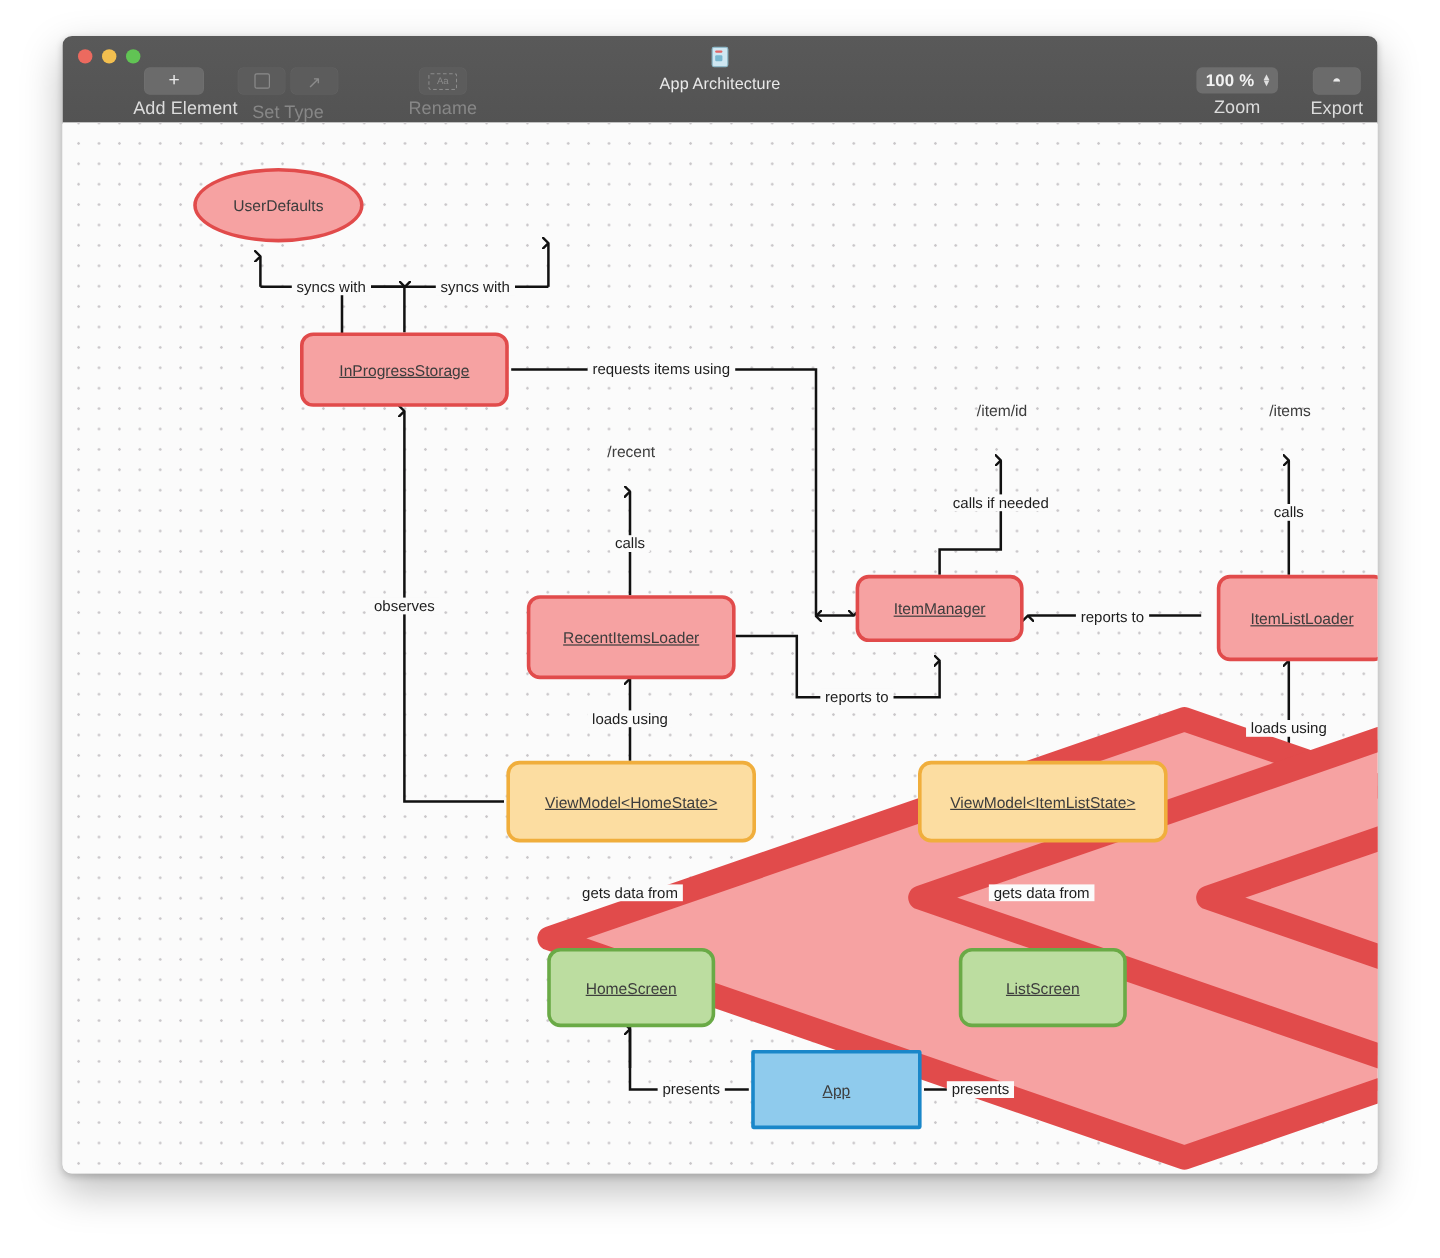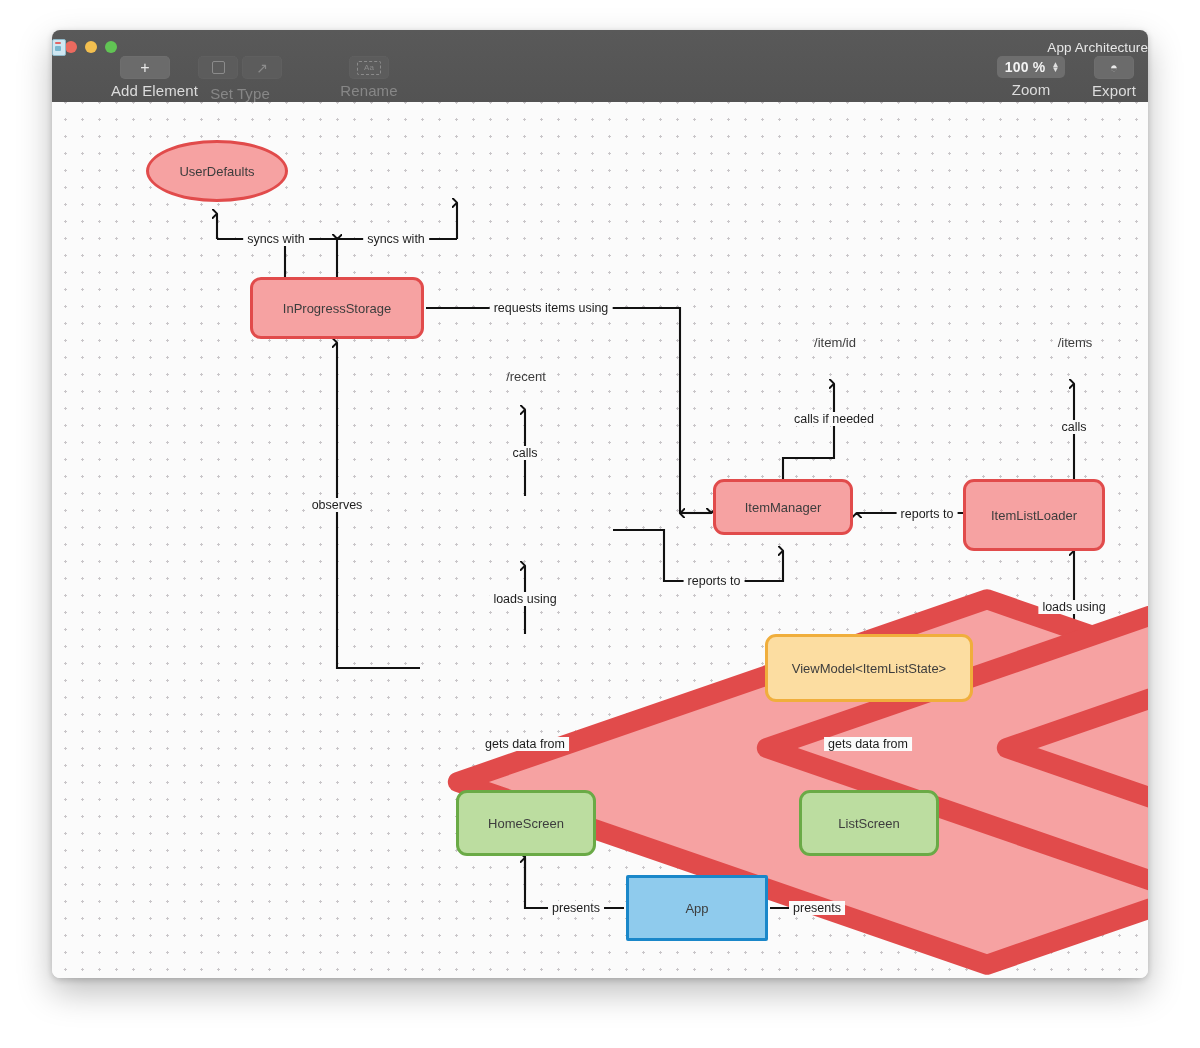--- a/index.html
+++ b/index.html
@@ -23,21 +23,21 @@
   }
   .lights{position:absolute;left:13px;top:11px;display:flex;gap:8px;}
   .light{width:12px;height:12px;border-radius:50%;}
   .light.red{background:#ec6a5f;}
   .light.yellow{background:#f3bf4f;}
   .light.green{background:#61c454;}
 
   .win-title{
     position:absolute;left:0;right:0;top:9px;text-align:center;
     font-size:13.5px;color:#e8e8e8;letter-spacing:.1px;
-    display:flex;align-items:center;justify-content:space-between;gap:6px;
+    display:flex;align-items:center;justify-content:center;gap:6px;flex-direction:column;
   }
   .doc-icon{
     width:12px;height:15px;border-radius:2px;background:#cfe7f2;
     border:1px solid #8fb9c9;position:relative;display:inline-block;
   }
   .doc-icon::before{content:"";position:absolute;left:2px;top:2px;width:6px;height:2px;background:#e26565;border-radius:1px;}
   .doc-icon::after{content:"";position:absolute;left:2px;top:6px;width:6px;height:5px;background:#79b7cf;border-radius:1px;}
 
   .tb-items{position:absolute;left:0;top:26px;width:100%;height:46px;}
   .tb-item{position:absolute;top:0;text-align:center;}
@@ -73,21 +73,21 @@
     background-image:radial-gradient(circle, #c9c6c9 1px, rgba(0,0,0,0) 1.2px);
     background-size:17px 17px;background-position:5px 9px;
   }
   .canvas svg{position:absolute;left:0;top:0;width:1096px;height:876px;}
 
   
   .node{
     position:absolute;display:flex;align-items:center;justify-content:center;
     font-size:13px;color:#3d3d3d;text-align:center;box-sizing:border-box;
   }
-  .node.rect{border-radius:11px;border-width:3px;border-style:solid;}
+  .node.rect{border-radius:11px;border-width:3px;border-style:solid;text-decoration:underline;}
   .node.rect.sharp{border-radius:2px;}
   .node.ellipse{border-radius:50%;border-width:3px;border-style:solid;}
   .node-label{pointer-events:none;white-space:nowrap;}
 
   .t-red{background:#f6a2a2;border-color:#e14b4b;}
   .t-yellow{background:#fcdda1;border-color:#f0ae3c;}
   .t-green{background:#bcdda0;border-color:#6aaa46;}
   .t-blue{background:#8fcbed;border-color:#1a87c9;}
 
   .diamond-wrap{position:absolute;}
@@ -221,21 +221,21 @@
           <path d="M 473,788 L 473,704" marker-end="url(#ah)"></path>
 
           <path d="M 816,788 L 816,704" marker-end="url(#ah)"></path>
 
           <path d="M 572,806 L 473,806 L 473,756" marker-end="url(#ah)"></path>
 
           <path d="M 718,806 L 816,806 L 816,756" marker-end="url(#ah)"></path>
         </g>
       </svg>
 
-      <div class="node ellipse t-red" style="left:94px;top:38px;width:142px;height:62px;">
+      <div class="node ellipse t-red" style="left:109px;top:38px;width:142px;height:62px;">
         <span class="node-label">UserDefaults</span>
       </div>
 
 
       <div class="node rect t-red" style="left:198px;top:175px;width:174px;height:62px;">
         <span class="node-label">InProgressStorage</span>
       </div>
 
       <div class="diamond-wrap" style="left:387px;top:242px;width:174px;height:64px;">
         <svg width="174" height="64" viewBox="0 0 174 64">
@@ -251,29 +251,35 @@
         <span class="node-label">/item/id</span>
       </div>
 
       <div class="diamond-wrap" style="left:936px;top:208px;width:174px;height:64px;text-align:right;">
         <svg width="174" height="64" viewBox="0 0 174 64">
           <polygon points="87,3 171,32 87,61 3,32" fill="#f6a2a2" stroke="#e14b4b" stroke-width="3.2" stroke-linejoin="round"></polygon>
         </svg>
         <span class="node-label">/items</span>
       </div>
 
+      <div class="node rect t-red" style="left:387px;top:394px;width:174px;height:70px;">
+        <span class="node-label">RecentItemsLoader</span>
+      </div>
 
       <div class="node rect t-red" style="left:661px;top:377px;width:140px;height:56px;">
         <span class="node-label">ItemManager</span>
       </div>
 
-      <div class="node rect t-red" style="left:911px;top:377px;width:142px;height:72px;">
+      <div class="node rect t-red" style="left:962px;top:377px;width:142px;height:72px;">
         <span class="node-label">ItemListLoader</span>
       </div>
 
+      <div class="node rect t-yellow" style="left:370px;top:532px;width:208px;height:68px;">
+        <span class="node-label">ViewModel&lt;HomeState&gt;</span>
+      </div>
 
       <div class="node rect t-yellow" style="left:713px;top:532px;width:208px;height:68px;">
         <span class="node-label">ViewModel&lt;ItemListState&gt;</span>
       </div>
 
       <div class="node rect t-green" style="left:404px;top:688px;width:140px;height:66px;">
         <span class="node-label">HomeScreen</span>
       </div>
 
       <div class="node rect t-green" style="left:747px;top:688px;width:140px;height:66px;">

